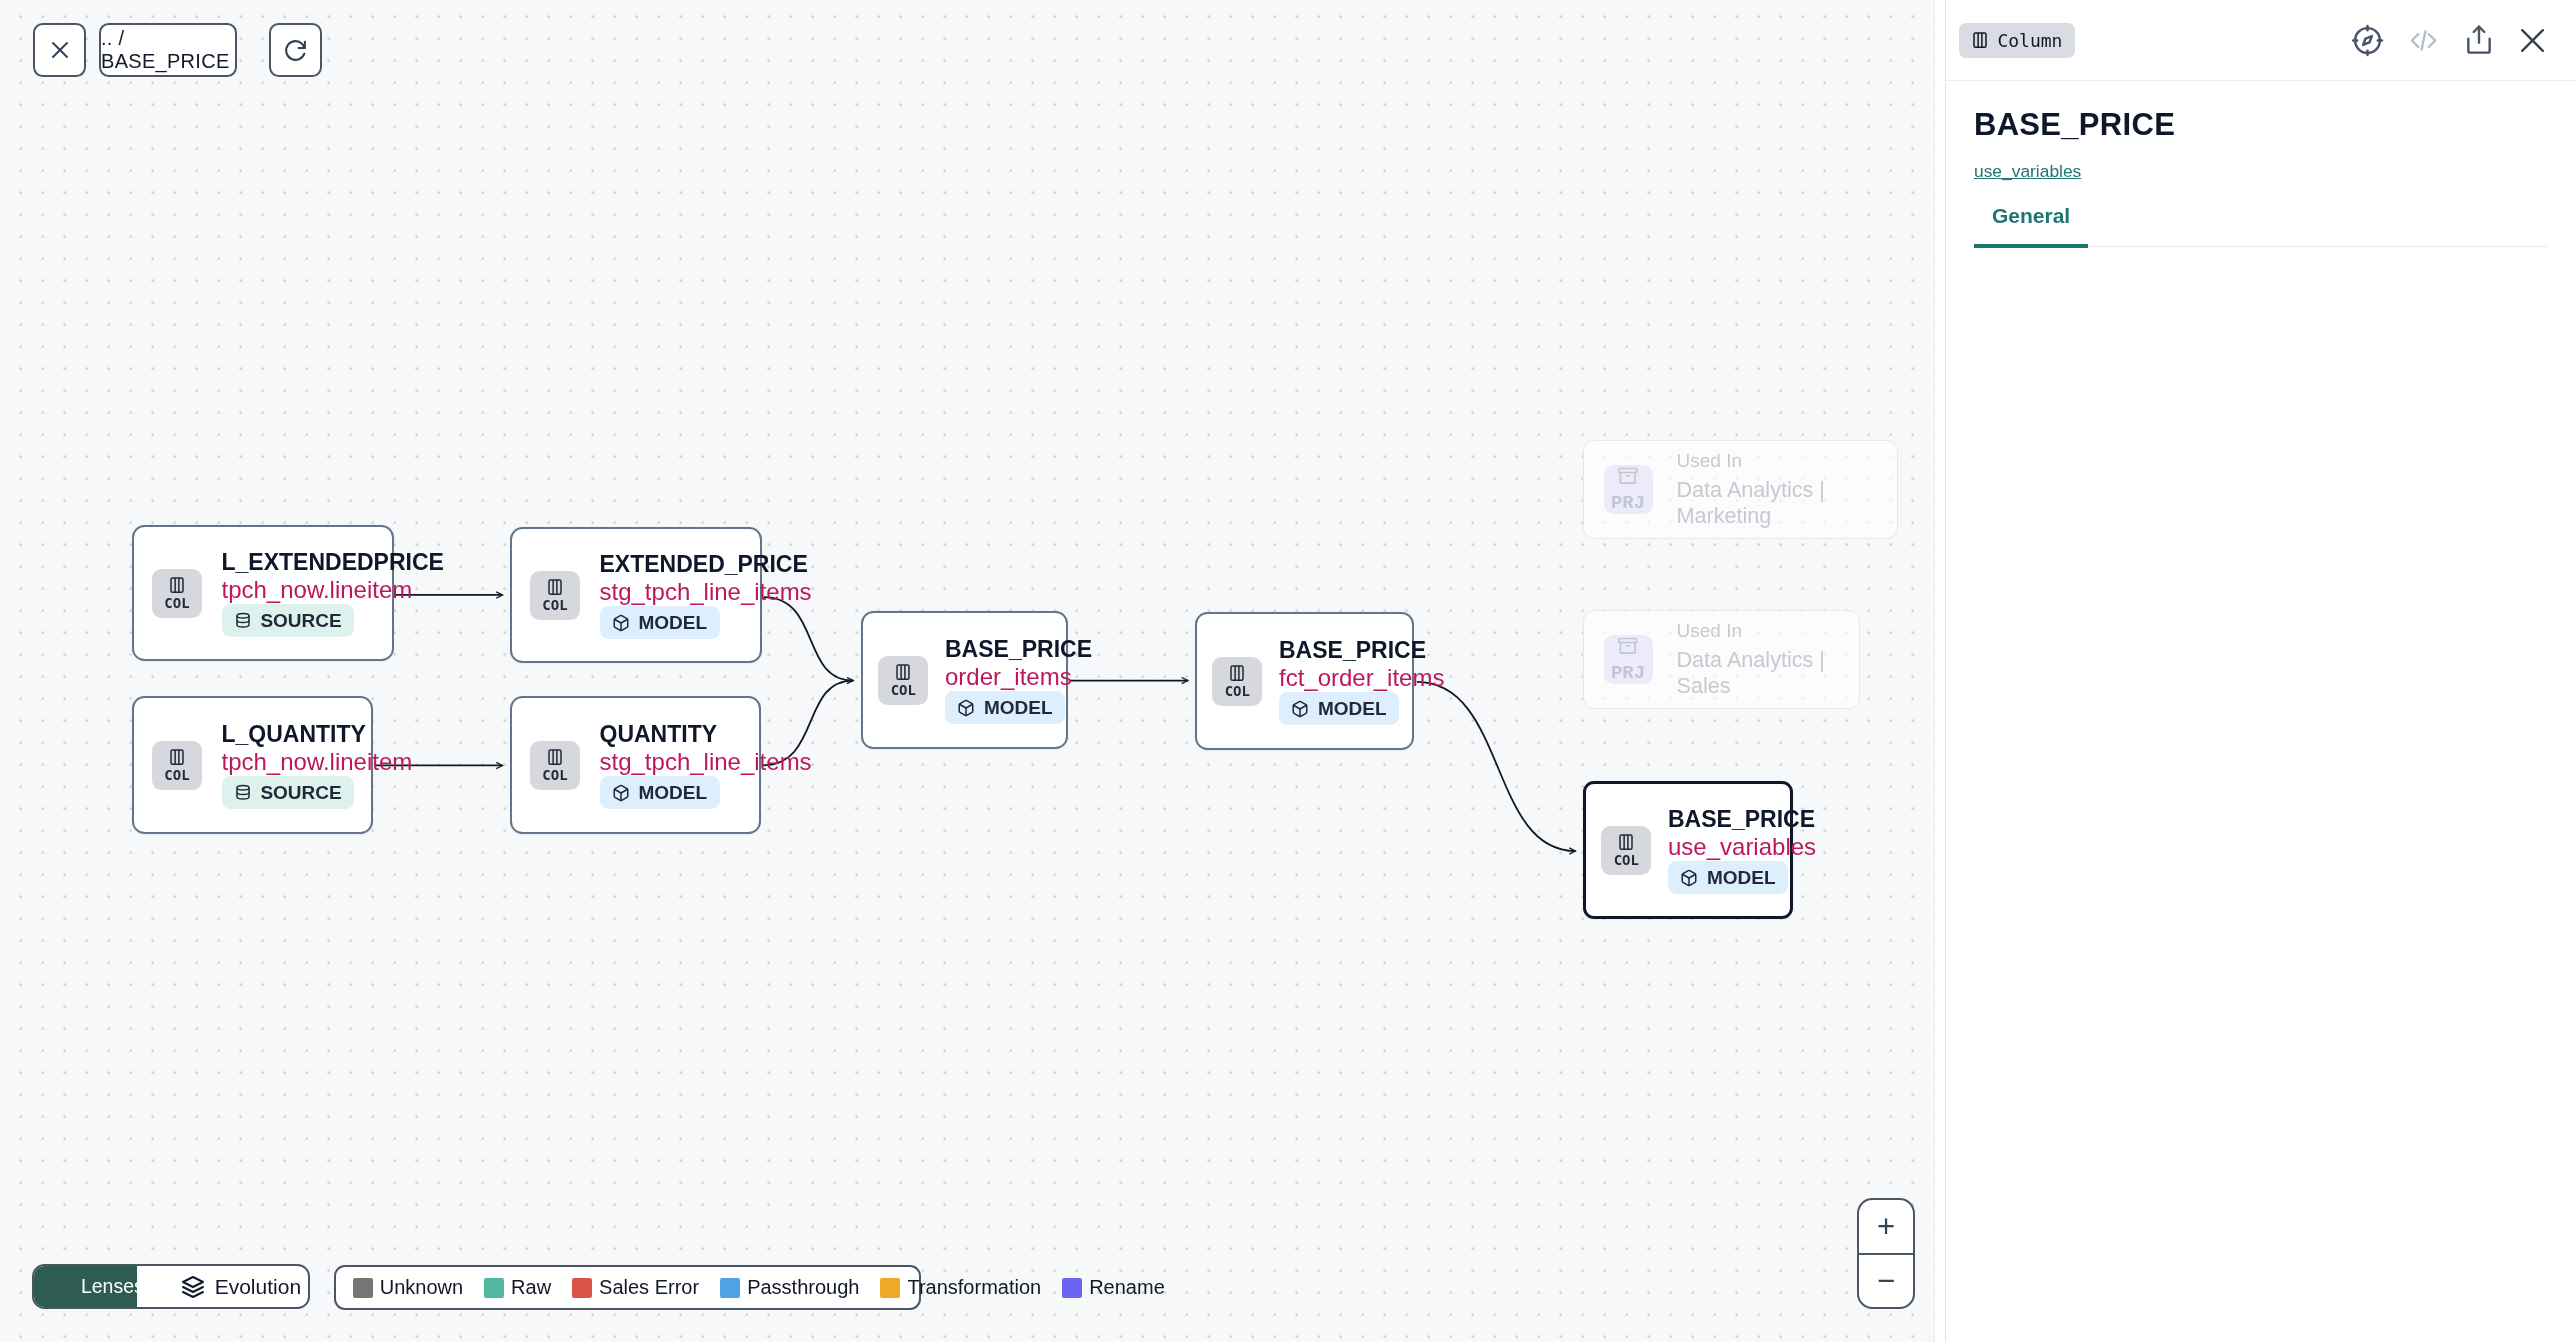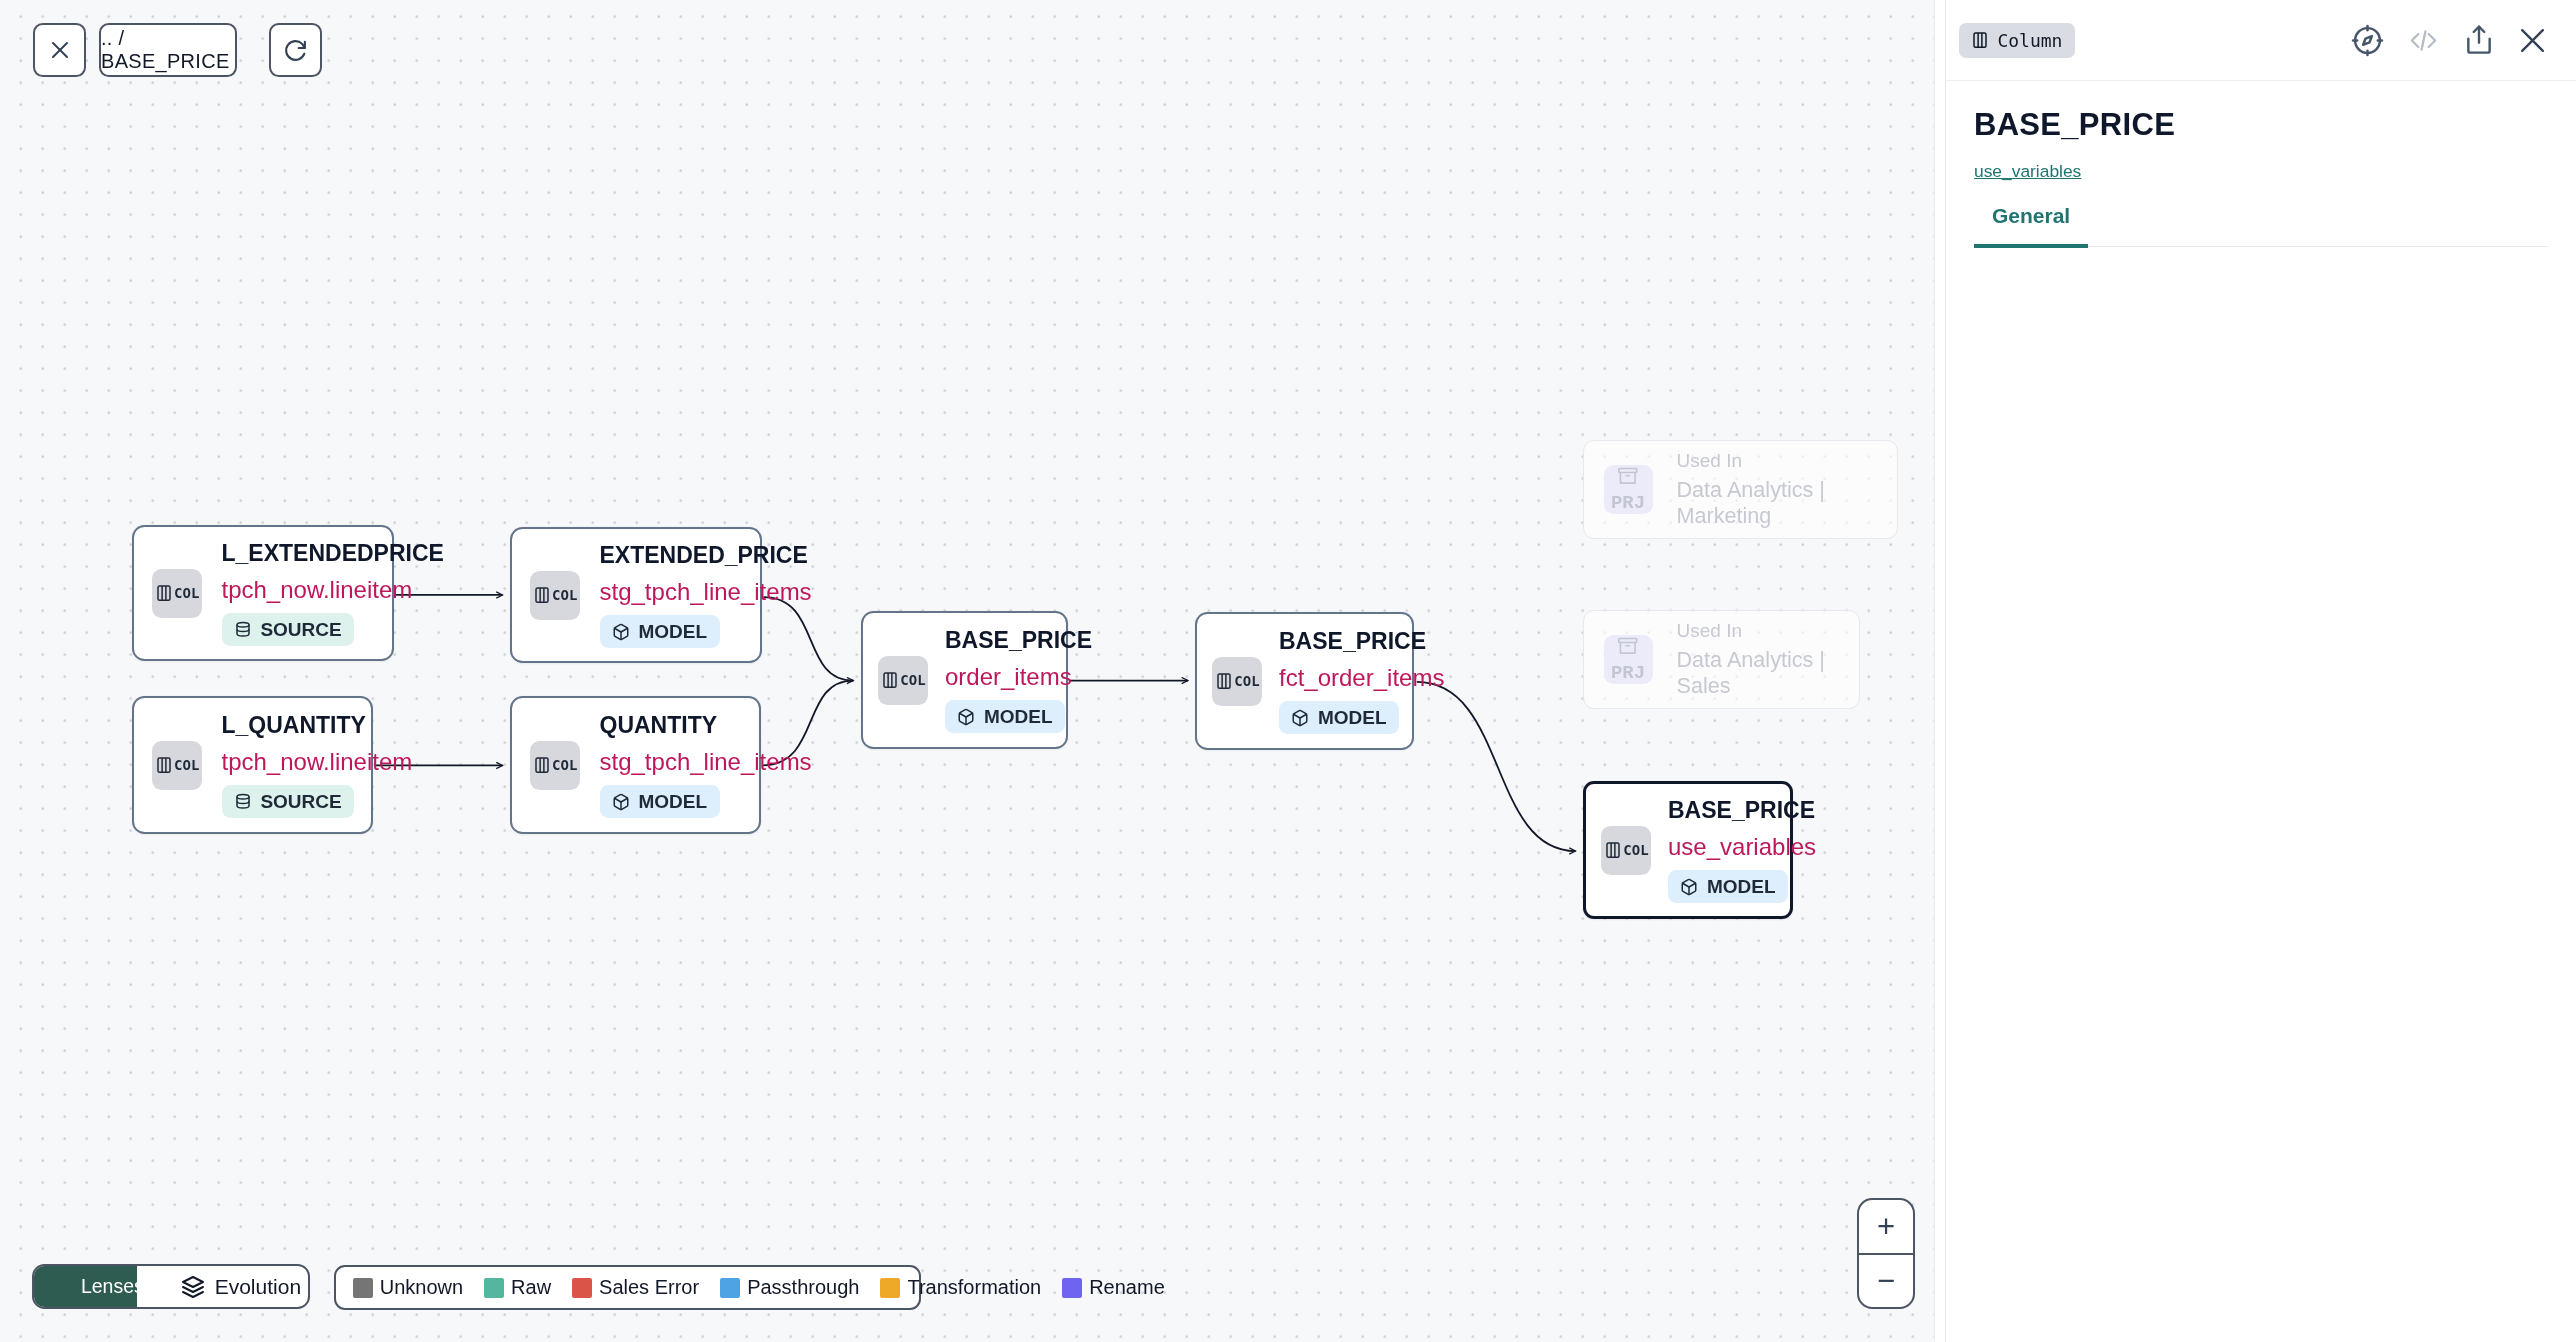--- a/index.html
+++ b/index.html
@@ -20,23 +20,23 @@
   .tool-btn { position:absolute; background:#fff; border:2.1px solid #4b5563; border-radius:9.7px;
     display:flex; align-items:center; justify-content:center; color:#334155; }
   .breadcrumb { font-size:20px; color:#111827; letter-spacing:0.3px; }
 
   
   .node { position:absolute; background:#fff; border:2.1px solid #64748b; border-radius:12.5px;
     box-shadow:0 0.7px 2.1px rgba(15,23,42,.06); }
   .node.selected { border:3.5px solid #0f172a; border-radius:11px; }
   .node-body { display:flex; align-items:center; height:100%; padding:0 18px; gap:19.5px; }
   .icon-box { width:50px; height:49px; background:#d6d8de; border-radius:9.7px; flex:none;
-    display:flex; flex-direction:row; align-items:center; justify-content:center; gap:1.4px; color:#1f2937; }
+    display:flex; flex-direction:column; align-items:center; justify-content:center; gap:1.4px; color:#1f2937; }
   .icon-box .mono { font-family:"DejaVu Sans Mono", monospace; font-size:14px; font-weight:700; line-height:1; }
-  .node-text { display:flex; flex-direction:column; gap:9px; min-width:0; }
+  .node-text { display:flex; flex-direction:column; min-width:0; }
   .node-title { font-size:23px; font-weight:700; color:#0f172a; white-space:nowrap; }
   .node-subtitle { font-size:24px; color:#be185d; white-space:nowrap; }
   .kind-badge { align-self:flex-start; display:inline-flex; align-items:center; gap:8.4px;
     border-radius:8.4px; padding:5.6px 12.5px; font-size:19px; font-weight:600; color:#1f2937; }
   .k-source { background:#ddf2ec; }
   .k-model  { background:#ddeffc; }
 
   .lineage-badge { position:absolute; top:-25px; right:8.4px; z-index:-1;
     padding:5.6px 14px 28px 14px; border-radius:9.7px; font-size:19px; font-weight:700;
     letter-spacing:0.3px; white-space:nowrap; }

